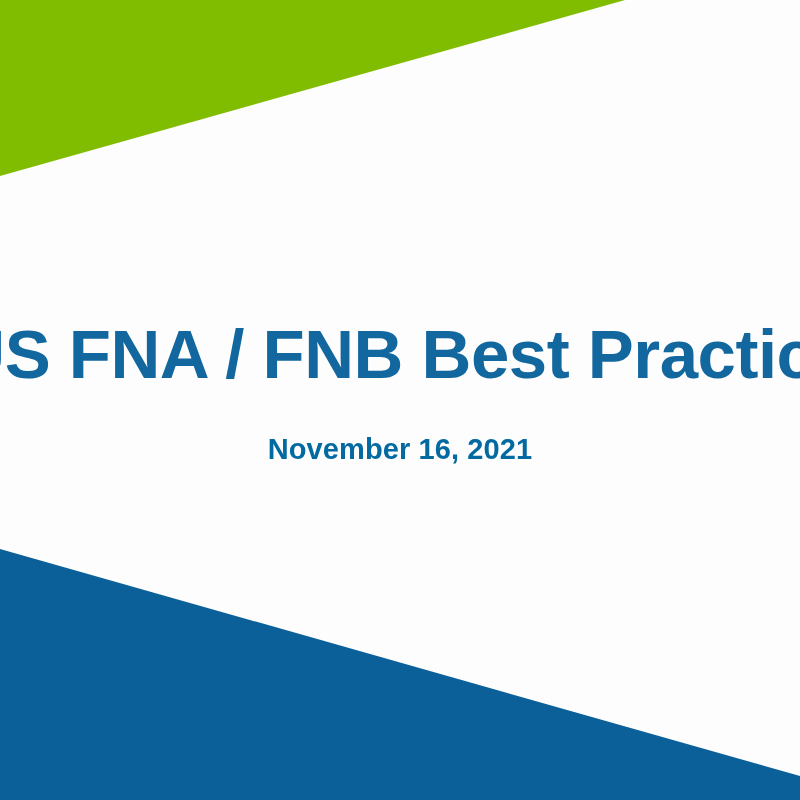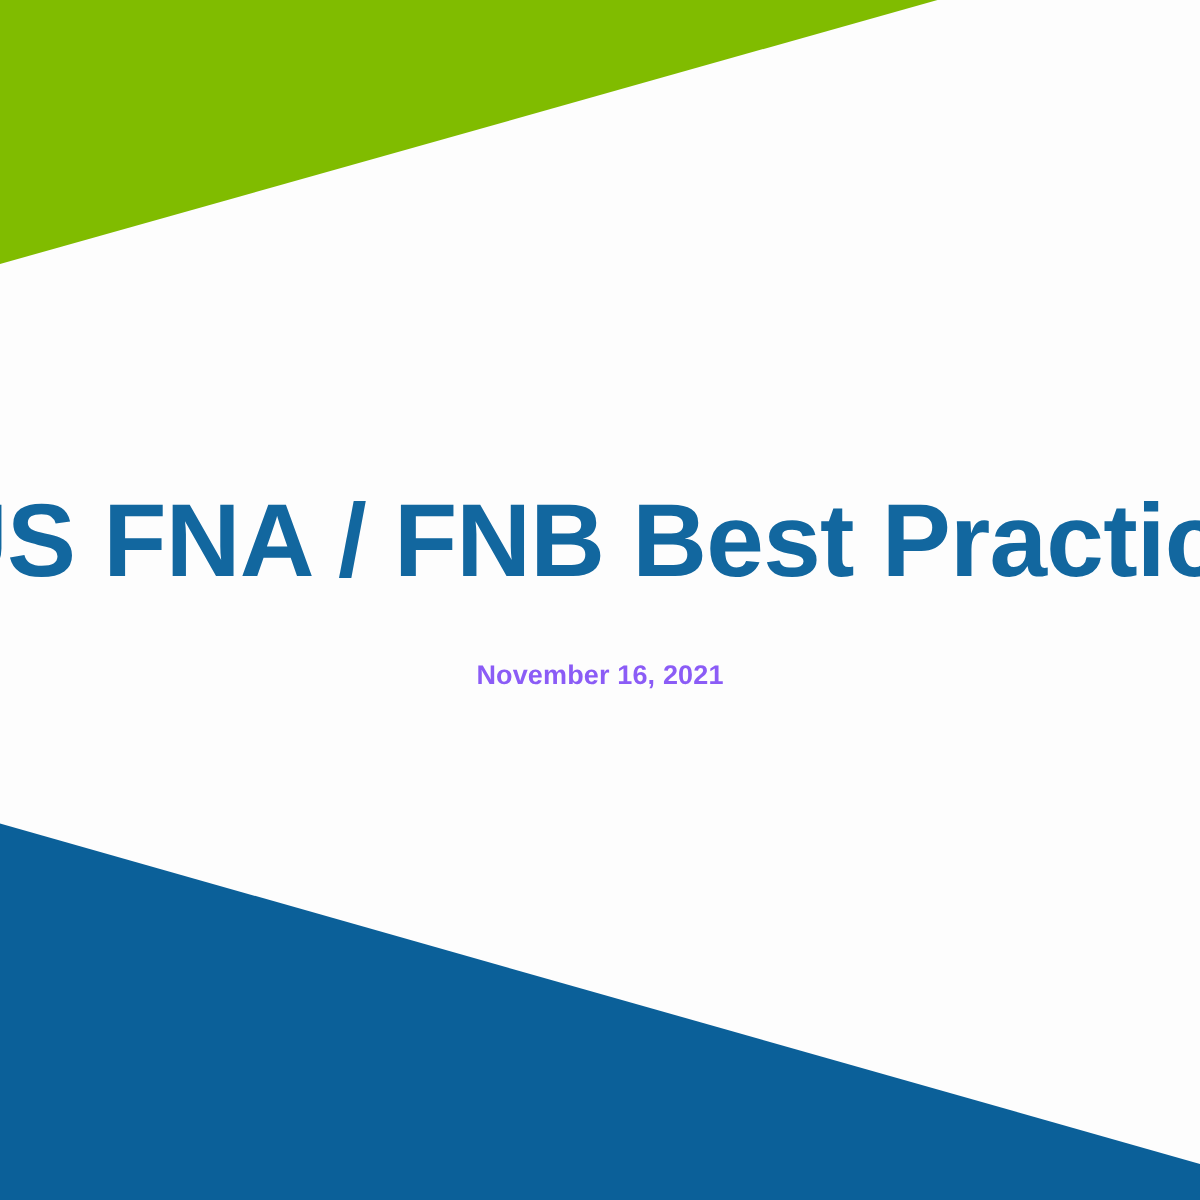--- a/index.html
+++ b/index.html
@@ -46,22 +46,22 @@
     font-weight: bold;
     line-height: 1.0;
     letter-spacing: -0.5px;
     white-space: nowrap;
     text-align: center;
     margin: 0;
     
   }
 
   .slide-subtitle {
-    color: #8b5cf6;
-    font-size: 18px;
+    color: #0369a1;
+    font-size: 29px;
     font-weight: bold;
     line-height: 1.0;
     letter-spacing: 0.1px;
     white-space: nowrap;
     text-align: center;
     margin: 16px;
     padding-top: 30px;
   }
 </style>
 </head>

